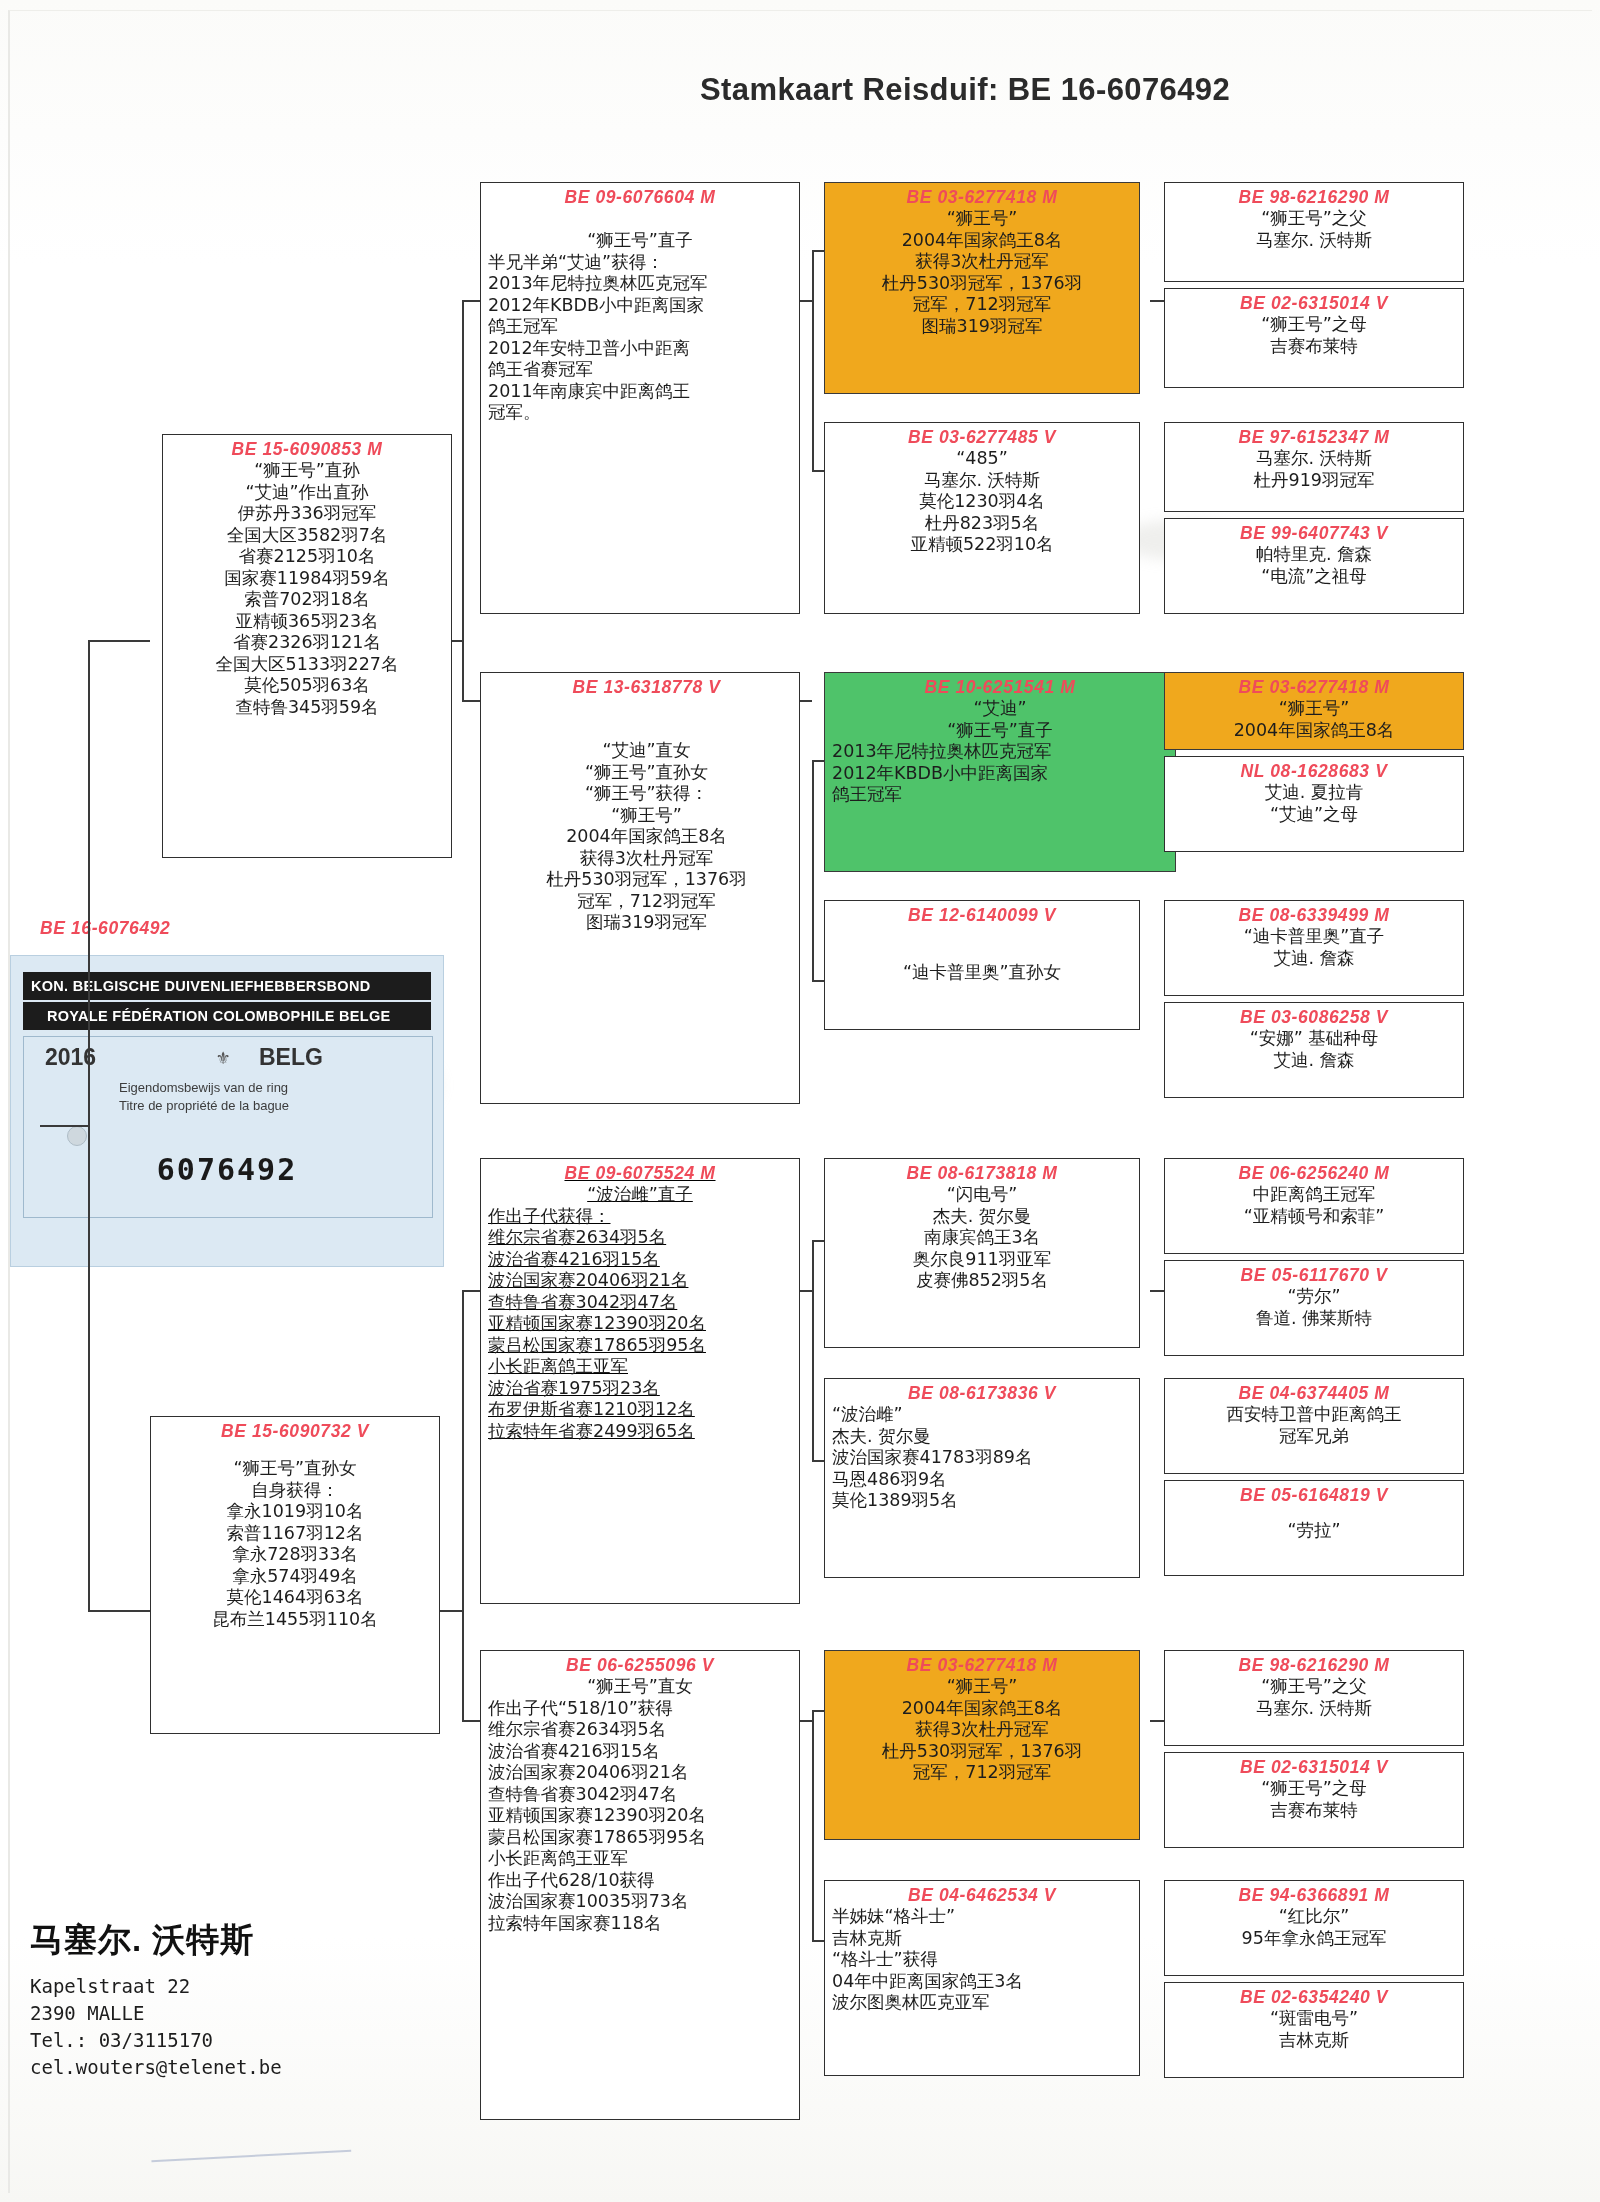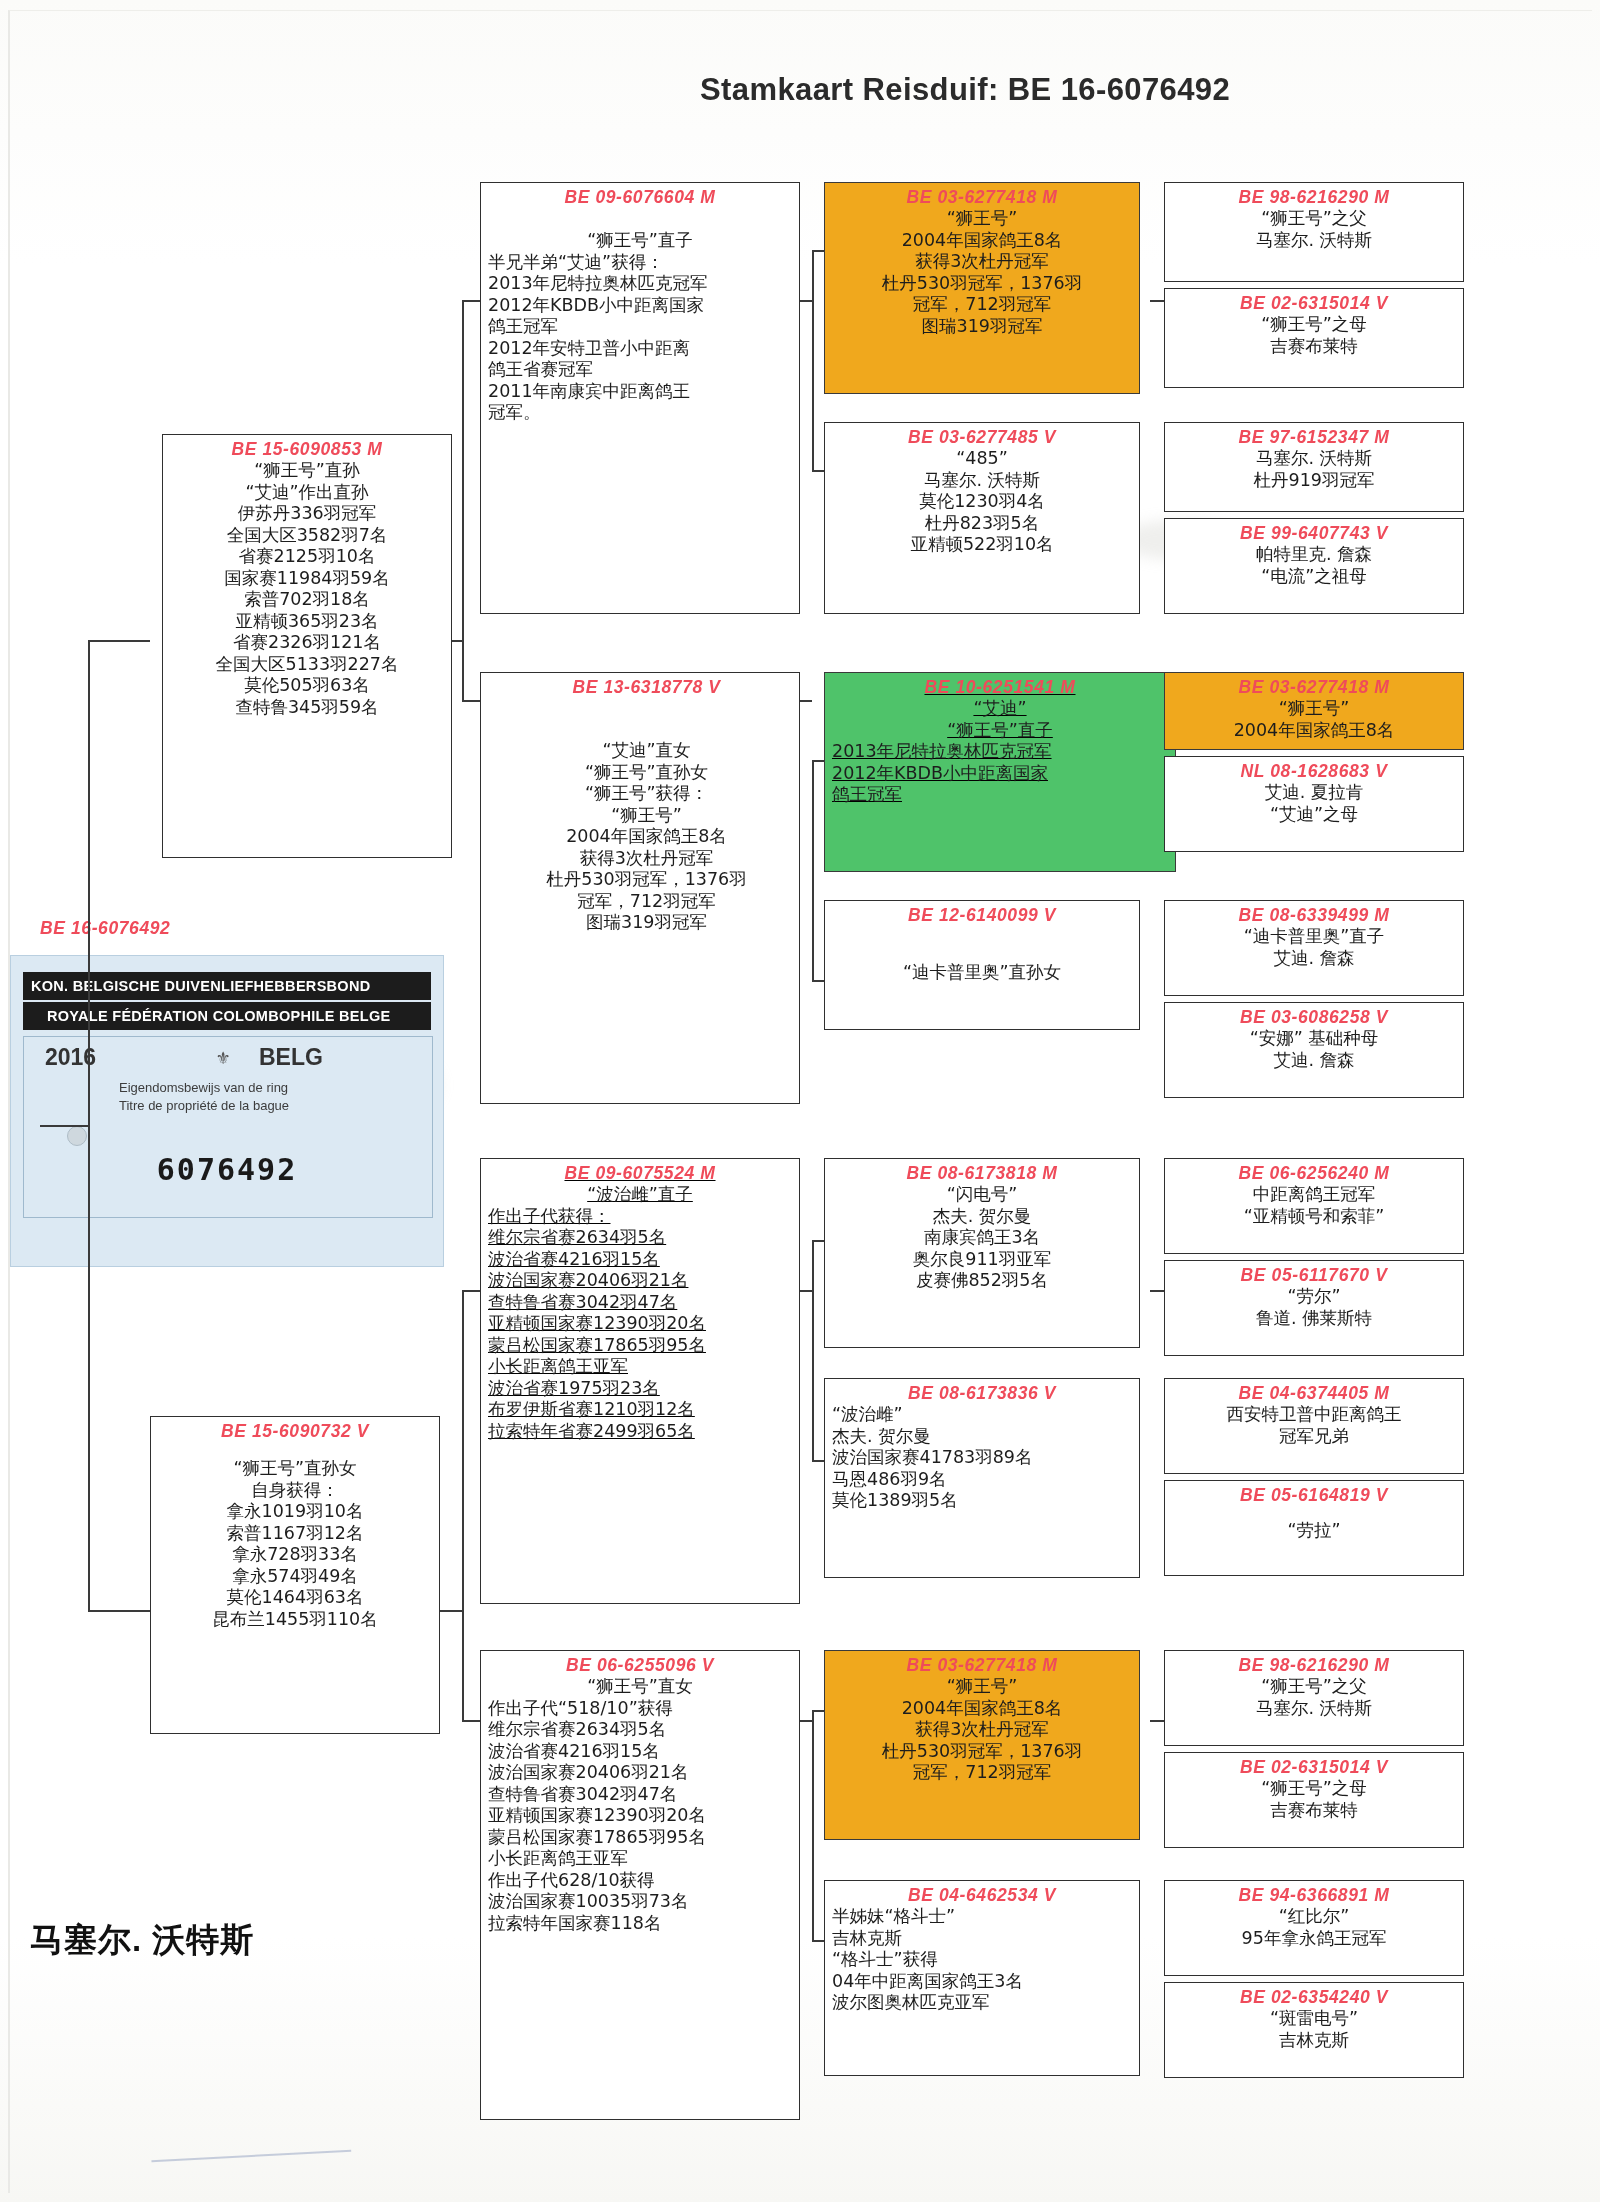--- a/index.html
+++ b/index.html
@@ -127,20 +127,26 @@
   <div class="pin"></div>
   <div class="num">6076492</div>
 </div>
 
 <div style="position:absolute;left:40px;top:918px;">
   <span class="ring">BE  16-6076492</span>
 </div>
 
 <div id="owner">
   <div class="name">马塞尔. 沃特斯</div>
+  <div class="addr">
+    <div>Kapelstraat 22</div>
+    <div>2390  MALLE</div>
+    <div>Tel.: 03/3115170</div>
+    <div>cel.wouters@telenet.be</div>
+  </div>
 </div>
 <div class="scrib"></div>
 
 <div class="ln lv" style="left:88px;top:640px;height:970px;"></div>
 <div class="ln lh" style="left:88px;top:640px;width:62px;"></div>
 <div class="ln lh" style="left:88px;top:1610px;width:62px;"></div>
 <div class="ln lh" style="left:40px;top:1125px;width:48px;"></div>
 
 <div class="ln lv" style="left:462px;top:300px;height:400px;"></div>
 <div class="ln lh" style="left:462px;top:300px;width:18px;"></div>
@@ -291,21 +297,21 @@
   <span class="ring center">BE  03-6277485 V</span>
   <div class="body center">
     <div>“485”</div>
     <div>马塞尔. 沃特斯</div>
     <div>莫伦1230羽4名</div>
     <div>杜丹823羽5名</div>
     <div>亚精顿522羽10名</div>
   </div>
 </div>
 
-<div class="box green" style="left:824px;top:672px;width:352px;height:200px;text-decoration:underline;">
+<div class="box green" style="left:824px;top:672px;width:352px;height:200px;">
   <span class="ring center">BE  10-6251541 M</span>
   <div class="body">
     <div style="text-align:center;">“艾迪”</div>
     <div style="text-align:center;">“狮王号”直子</div>
     <div>2013年尼特拉奥林匹克冠军</div>
     <div>2012年KBDB小中距离国家</div>
     <div>鸽王冠军</div>
   </div>
 </div>
 

